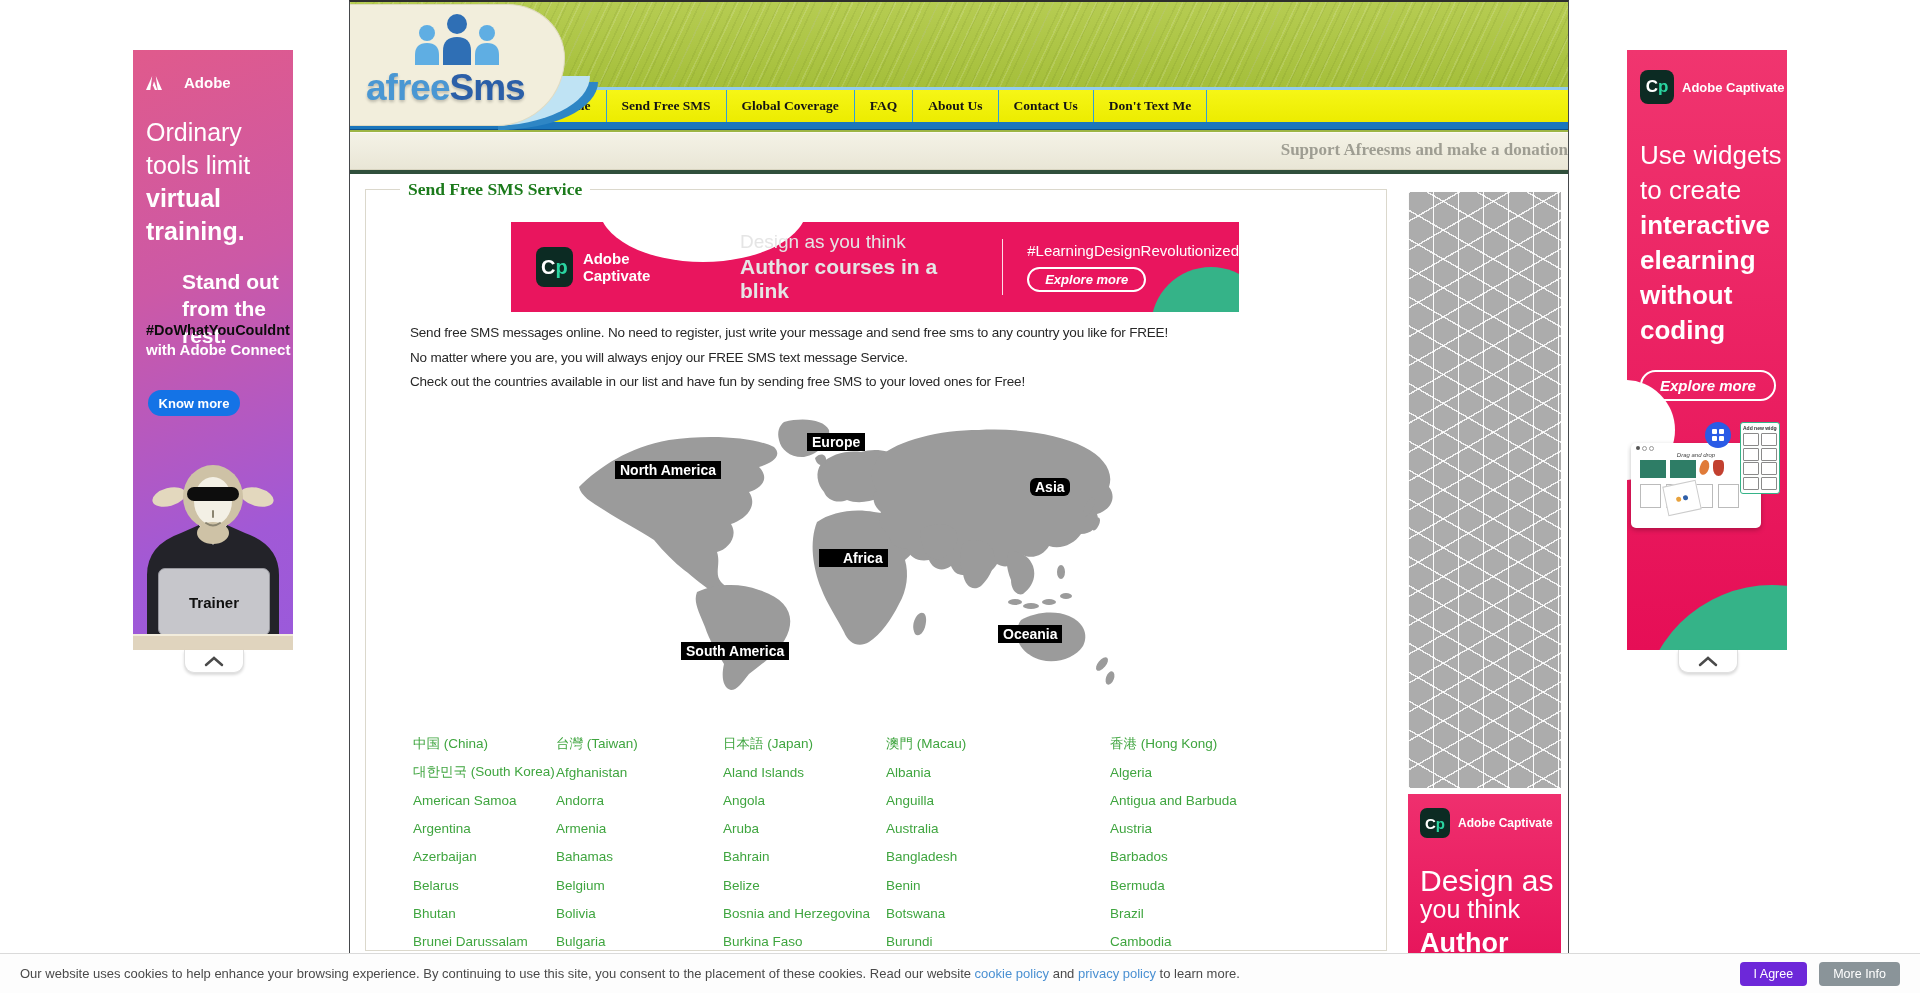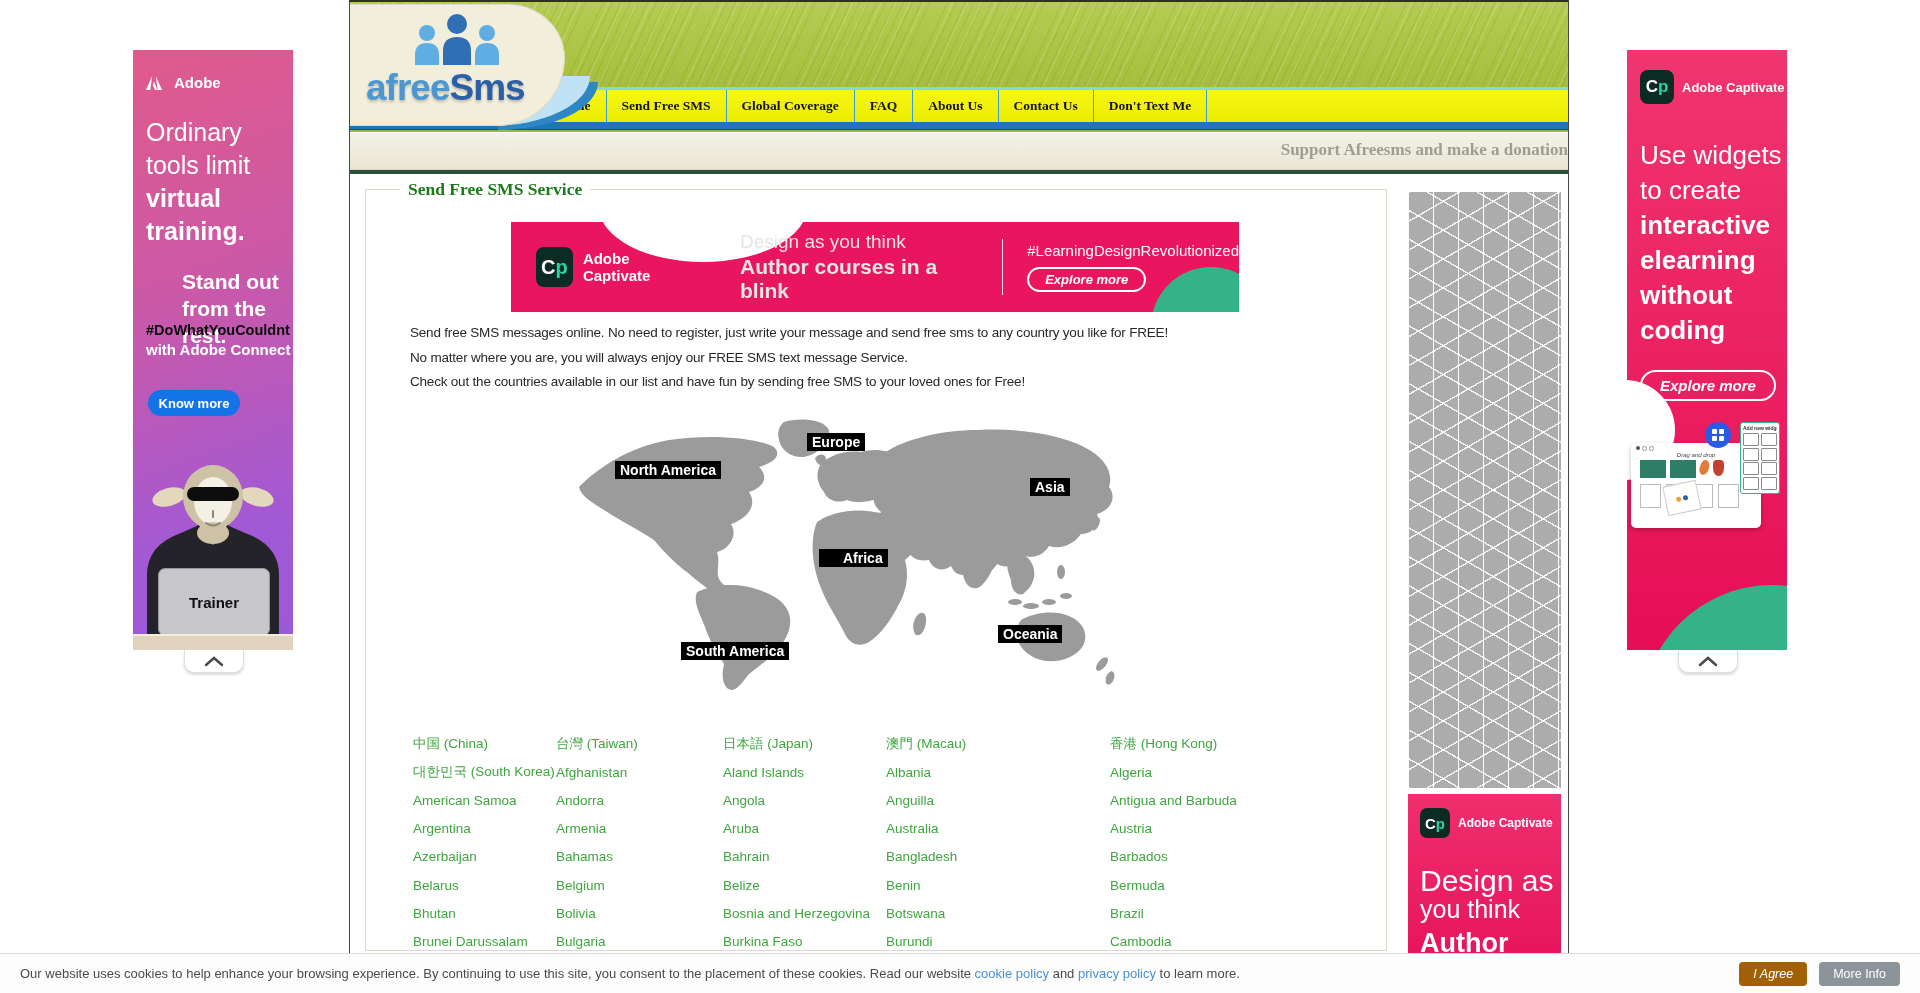--- a/index.html
+++ b/index.html
@@ -98,21 +98,21 @@
         background:linear-gradient(#ef2f6e,#e50f57);overflow:hidden;color:#fff;cursor:pointer;}
   .br-ad .cp-tile{position:absolute;left:12px;top:14px;width:30px;height:30px;font-size:15px;border-radius:7px;}
   .br-ad .brand{position:absolute;left:50px;top:22px;font-weight:bold;font-size:12px;}
   .br-ad .l1{position:absolute;left:12px;top:70px;font-size:30px;font-weight:300;}
   .br-ad .l2{position:absolute;left:12px;top:101px;font-size:25px;font-weight:300;}
   .br-ad .l3{position:absolute;left:12px;top:134px;font-size:27px;font-weight:bold;}
 
   
   .ad-left{position:absolute;left:133px;top:50px;width:160px;height:600px;overflow:hidden;cursor:pointer;
         background:linear-gradient(160deg,#e05a8c 0%,#cc59a6 38%,#a159d6 80%,#9a5adb 100%);color:#fff;}
-  .ad-left .brandrow{position:absolute;left:13px;top:24px;display:flex;align-items:center;gap:12px;
+  .ad-left .brandrow{position:absolute;left:13px;top:24px;display:flex;align-items:center;gap:22px;
         font-weight:bold;font-size:15px;}
   .ad-left .headline{position:absolute;left:13px;top:66px;font-size:25px;line-height:33px;font-weight:300;}
   .ad-left .headline .b{font-weight:bold;}
   .ad-left .tagline{position:absolute;left:13px;top:218px;font-size:21px;line-height:27px;font-weight:bold;margin-left:36px;}
   .ad-left .hashtag{position:absolute;left:13px;top:272px;font-size:14.5px;font-weight:bold;color:#0d0d0d;}
   .ad-left .subline{position:absolute;left:13px;top:291px;font-size:15px;font-weight:bold;}
   .ad-left .cta{position:absolute;left:15px;top:340px;width:92px;height:26px;background:#1473e6;
         border:none;border-radius:14px;color:#fff;font-weight:bold;font-size:13px;cursor:pointer;}
   .ad-left .sheep{position:absolute;left:0;top:395px;}
   .ad-left .laptop{position:absolute;left:25px;top:518px;width:110px;height:66px;background:#c6c6cb;
@@ -157,21 +157,21 @@
   .collapse-tab{position:absolute;width:58px;height:22px;background:#fff;border:1px solid #e0e0e0;border-top:none;
         border-radius:0 0 10px 10px;box-shadow:0 2px 3px rgba(0,0,0,.15);display:flex;align-items:center;
         justify-content:center;cursor:pointer;}
 
   
   .cookie{position:absolute;left:0;top:953px;width:1920px;height:40px;background:#fdfdfd;border-top:1px solid #dadada;
         display:flex;align-items:center;padding:0 20px;box-sizing:border-box;z-index:100;}
   .cookie .txt{font-size:13px;color:#4a4a4a;flex:1;}
   .cookie .lnk{color:#4a90d2;cursor:pointer;}
   .cookie .btn{border:none;border-radius:4px;color:#fff;font-size:12.5px;padding:5px 14px;margin-left:12px;cursor:pointer;}
-  .btn-agree{background:#a16207;font-style:italic;}
+  .btn-agree{background:#6d28d9;}
   .btn-more{background:#8a9499;}
 </style>
 </head>
 <body>
 
 <div class="site">
 
   <div class="header">
     <div class="stripes"></div>
 
@@ -261,21 +261,21 @@
           <ellipse cx="497" cy="184" rx="6" ry="3"></ellipse>
           <ellipse cx="492" cy="160" rx="4" ry="7"></ellipse>
           <ellipse cx="520" cy="95" rx="4" ry="10" transform="rotate(25 520 95)"></ellipse>
           <ellipse cx="527" cy="112" rx="3" ry="7" transform="rotate(25 527 112)"></ellipse>
           <ellipse cx="533" cy="252" rx="4" ry="8" transform="rotate(40 533 252)"></ellipse>
           <ellipse cx="541" cy="266" rx="4" ry="7" transform="rotate(20 541 266)"></ellipse>
         </g>
       </svg>
       <div class="map-label" style="left:46px;top:49px;">North America</div>
       <div class="map-label" style="left:238px;top:21px;">Europe</div>
-      <div class="map-label" style="left:461px;top:66px;">Asia</div>
+      <div class="map-label" style="left:461px;top:66px;border-radius:6px;">Asia</div>
       <div class="map-label" style="left:250px;top:137px;padding-left:24px;">Africa</div>
       <div class="map-label" style="left:112px;top:230px;">South America</div>
       <div class="map-label" style="left:429px;top:213px;">Oceania</div>
     </div>
 
     <div class="countries">
       <span class="country">中国 (China)</span>
       <span class="country">台灣 (Taiwan)</span>
       <span class="country">日本語 (Japan)</span>
       <span class="country">澳門 (Macau)</span>

